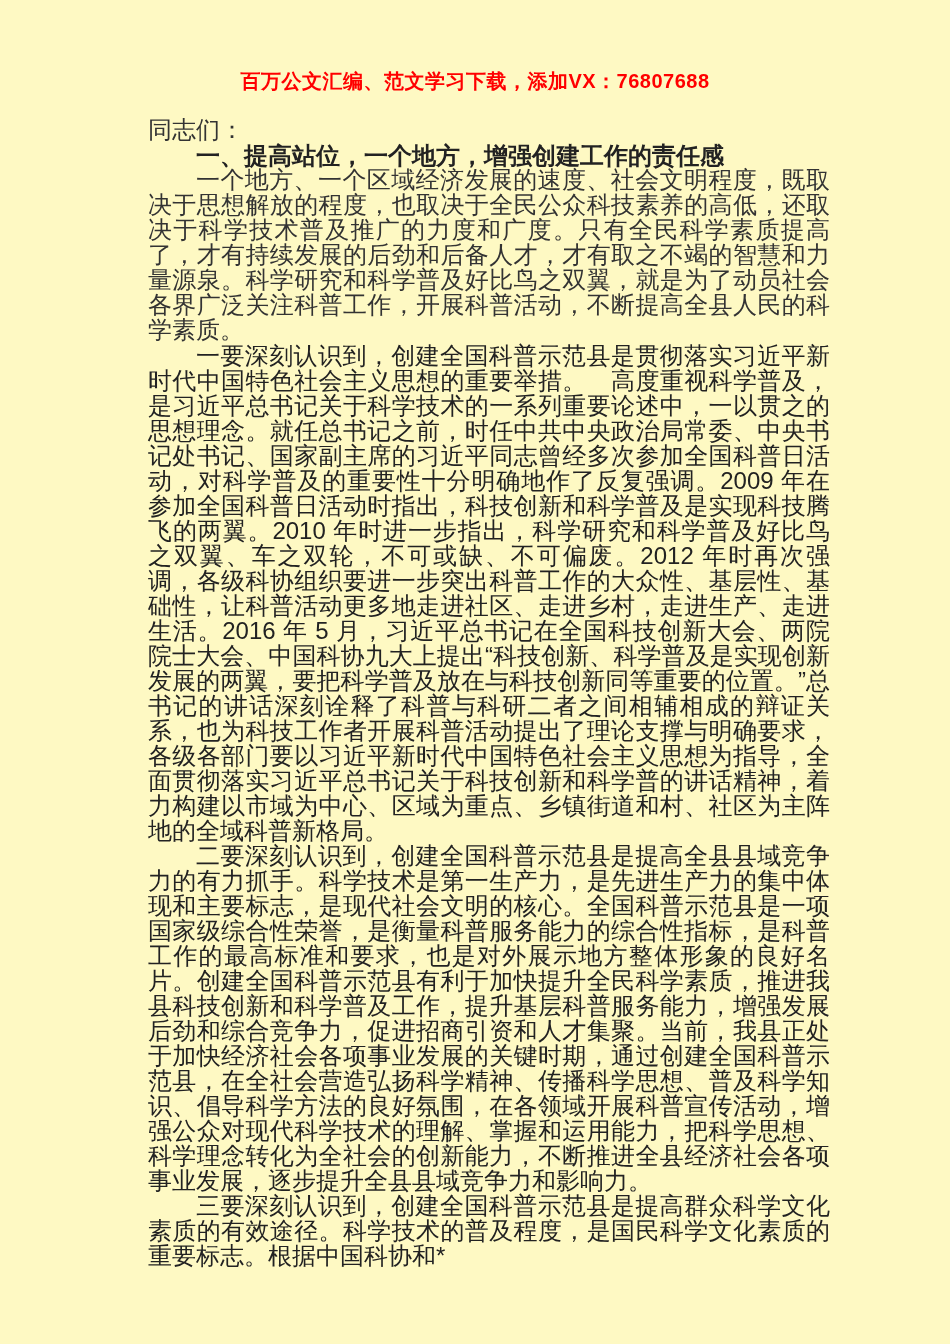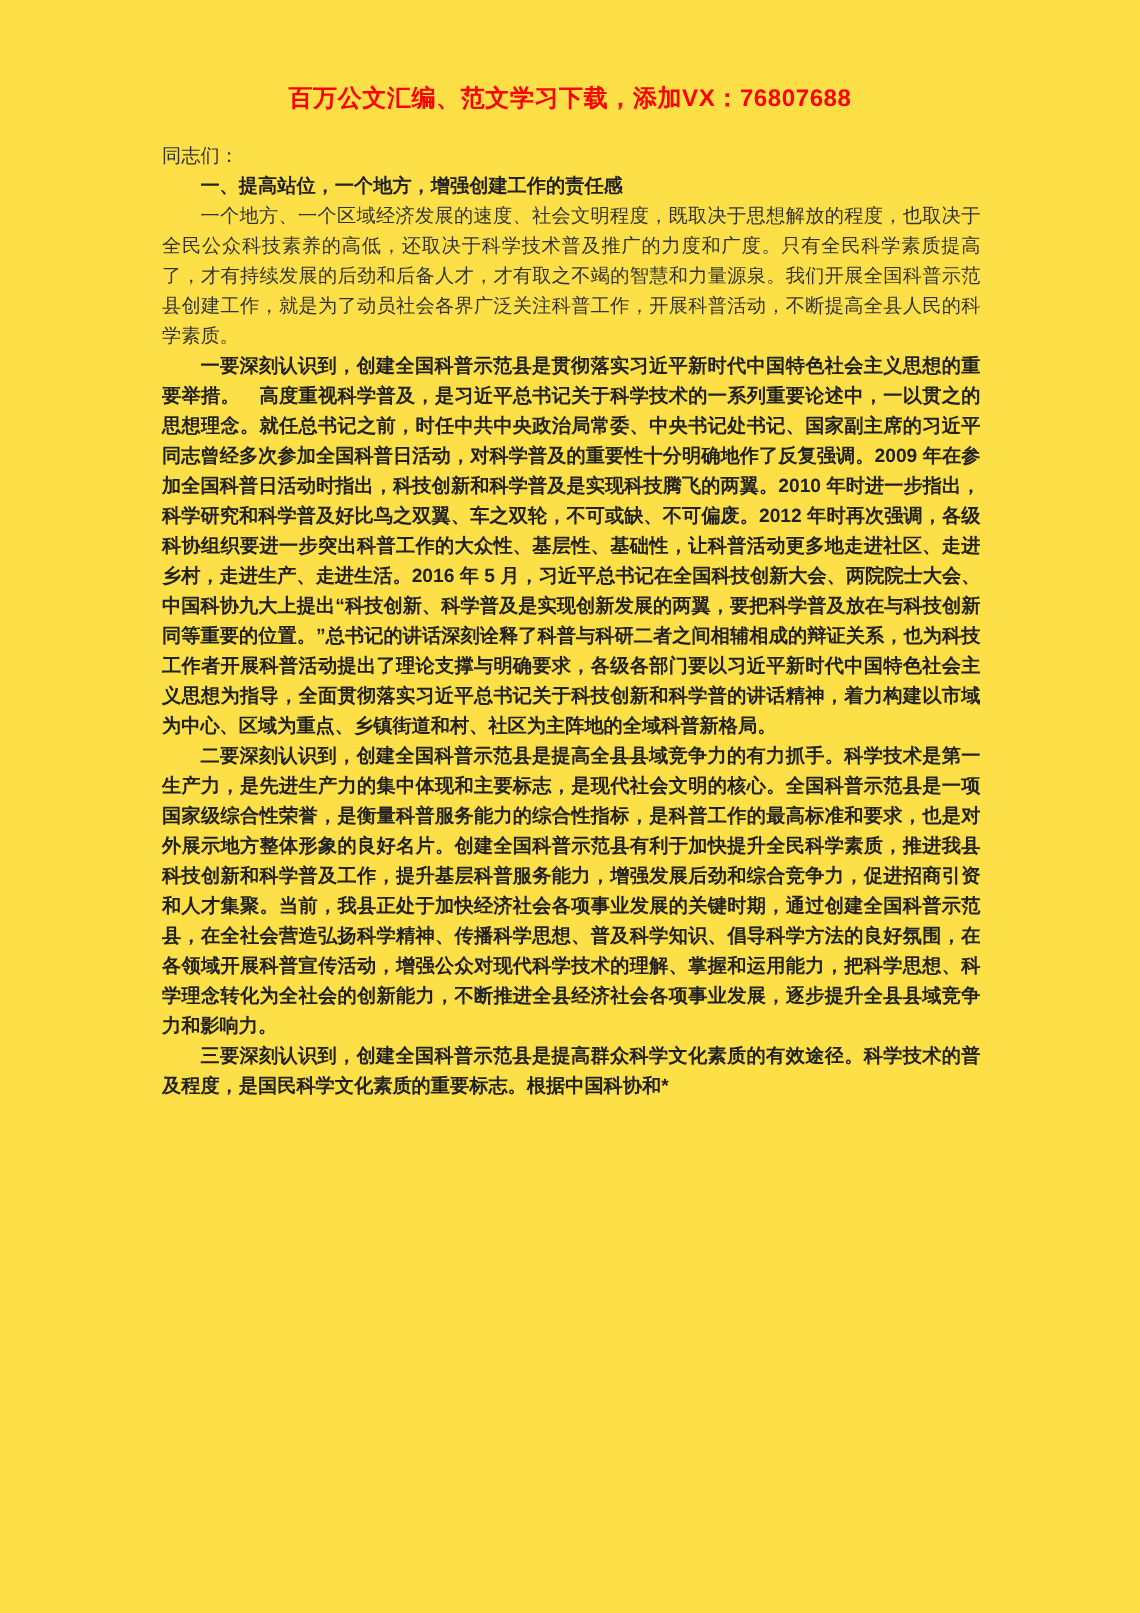--- a/index.html
+++ b/index.html
@@ -9,73 +9,73 @@
   }
   body {
     width: 950px;
     height: 1344px;
     overflow: hidden;
   }
   .page {
     position: relative;
     width: 950px;
     height: 1344px;
-    background: #fde047;
+    background: #fef9c3;
     font-family: "Liberation Serif", "DejaVu Serif", serif;
   }
   .promo {
     position: absolute;
     top: 68px;
     left: 0;
     width: 100%;
     text-align: center;
     font-family: "Liberation Sans", "DejaVu Sans", sans-serif;
     font-size: 20px;
     font-weight: 600;
     color: #ff0000;
     letter-spacing: 0.5px;
     white-space: nowrap;
   }
   .content {
     position: absolute;
     top: 118px;
-    left: 135px;
+    left: 148px;
     width: 682px;
-    font-size: 16px;
+    font-size: 24px;
     line-height: 25px;
     color: #333333;
     text-align: justify;
   }
   .salutation {
     margin: 0;
     text-indent: 0;
   }
   .para {
     margin: 0;
     text-indent: 2em;
   }
   .para.heading {
     font-weight: bold;
     font-family: "Liberation Sans", "DejaVu Sans", sans-serif;
     color: #222222;
   }
   .lead {
-    font-weight: bold;
+    font-weight: normal;
     font-family: "Liberation Sans", "DejaVu Sans", sans-serif;
     color: #222222;
   }
 </style>
 </head>
 <body>
 
 <div class="page">
   <div class="promo">百万公文汇编、范文学习下载，添加VX：76807688</div>
   <div class="content">
     <p class="salutation">同志们：</p>
     <div id="paragraphs">
         <p class="para heading">一、提高站位，一个地方，增强创建工作的责任感</p>
-        <p class="para normal">一个地方、一个区域经济发展的速度、社会文明程度，既取决于思想解放的程度，也取决于全民公众科技素养的高低，还取决于科学技术普及推广的力度和广度。只有全民科学素质提高了，才有持续发展的后劲和后备人才，才有取之不竭的智慧和力量源泉。我们开展全国科普示范县创建工作，就是为了动员社会各界广泛关注科普工作，开展科普活动，不断提高全县人民的科学素质。</p>
+        <p class="para normal">一个地方、一个区域经济发展的速度、社会文明程度，既取决于思想解放的程度，也取决于全民公众科技素养的高低，还取决于科学技术普及推广的力度和广度。只有全民科学素质提高了，才有持续发展的后劲和后备人才，才有取之不竭的智慧和力量源泉。科学研究和科学普及好比鸟之双翼，就是为了动员社会各界广泛关注科普工作，开展科普活动，不断提高全县人民的科学素质。</p>
         <p class="para lead"><strong class="lead">一要深刻认识到，创建全国科普示范县是贯彻落实习近平新时代中国特色社会主义思想的重要举措。</strong>　高度重视科学普及，是习近平总书记关于科学技术的一系列重要论述中，一以贯之的思想理念。就任总书记之前，时任中共中央政治局常委、中央书记处书记、国家副主席的习近平同志曾经多次参加全国科普日活动，对科学普及的重要性十分明确地作了反复强调。2009 年在参加全国科普日活动时指出，科技创新和科学普及是实现科技腾飞的两翼。2010 年时进一步指出，科学研究和科学普及好比鸟之双翼、车之双轮，不可或缺、不可偏废。2012 年时再次强调，各级科协组织要进一步突出科普工作的大众性、基层性、基础性，让科普活动更多地走进社区、走进乡村，走进生产、走进生活。2016 年 5 月，习近平总书记在全国科技创新大会、两院院士大会、中国科协九大上提出“科技创新、科学普及是实现创新发展的两翼，要把科学普及放在与科技创新同等重要的位置。”总书记的讲话深刻诠释了科普与科研二者之间相辅相成的辩证关系，也为科技工作者开展科普活动提出了理论支撑与明确要求，各级各部门要以习近平新时代中国特色社会主义思想为指导，全面贯彻落实习近平总书记关于科技创新和科学普的讲话精神，着力构建以市域为中心、区域为重点、乡镇街道和村、社区为主阵地的全域科普新格局。</p>
         <p class="para lead"><strong class="lead">二要深刻认识到，创建全国科普示范县是提高全县县域竞争力的有力抓手。</strong>科学技术是第一生产力，是先进生产力的集中体现和主要标志，是现代社会文明的核心。全国科普示范县是一项国家级综合性荣誉，是衡量科普服务能力的综合性指标，是科普工作的最高标准和要求，也是对外展示地方整体形象的良好名片。创建全国科普示范县有利于加快提升全民科学素质，推进我县科技创新和科学普及工作，提升基层科普服务能力，增强发展后劲和综合竞争力，促进招商引资和人才集聚。当前，我县正处于加快经济社会各项事业发展的关键时期，通过创建全国科普示范县，在全社会营造弘扬科学精神、传播科学思想、普及科学知识、倡导科学方法的良好氛围，在各领域开展科普宣传活动，增强公众对现代科学技术的理解、掌握和运用能力，把科学思想、科学理念转化为全社会的创新能力，不断推进全县经济社会各项事业发展，逐步提升全县县域竞争力和影响力。</p>
         <p class="para lead"><strong class="lead">三要深刻认识到，创建全国科普示范县是提高群众科学文化素质的有效途径。</strong>科学技术的普及程度，是国民科学文化素质的重要标志。根据中国科协和*</p>
       </div>
   </div>
 </div>
 
 </body></html>

